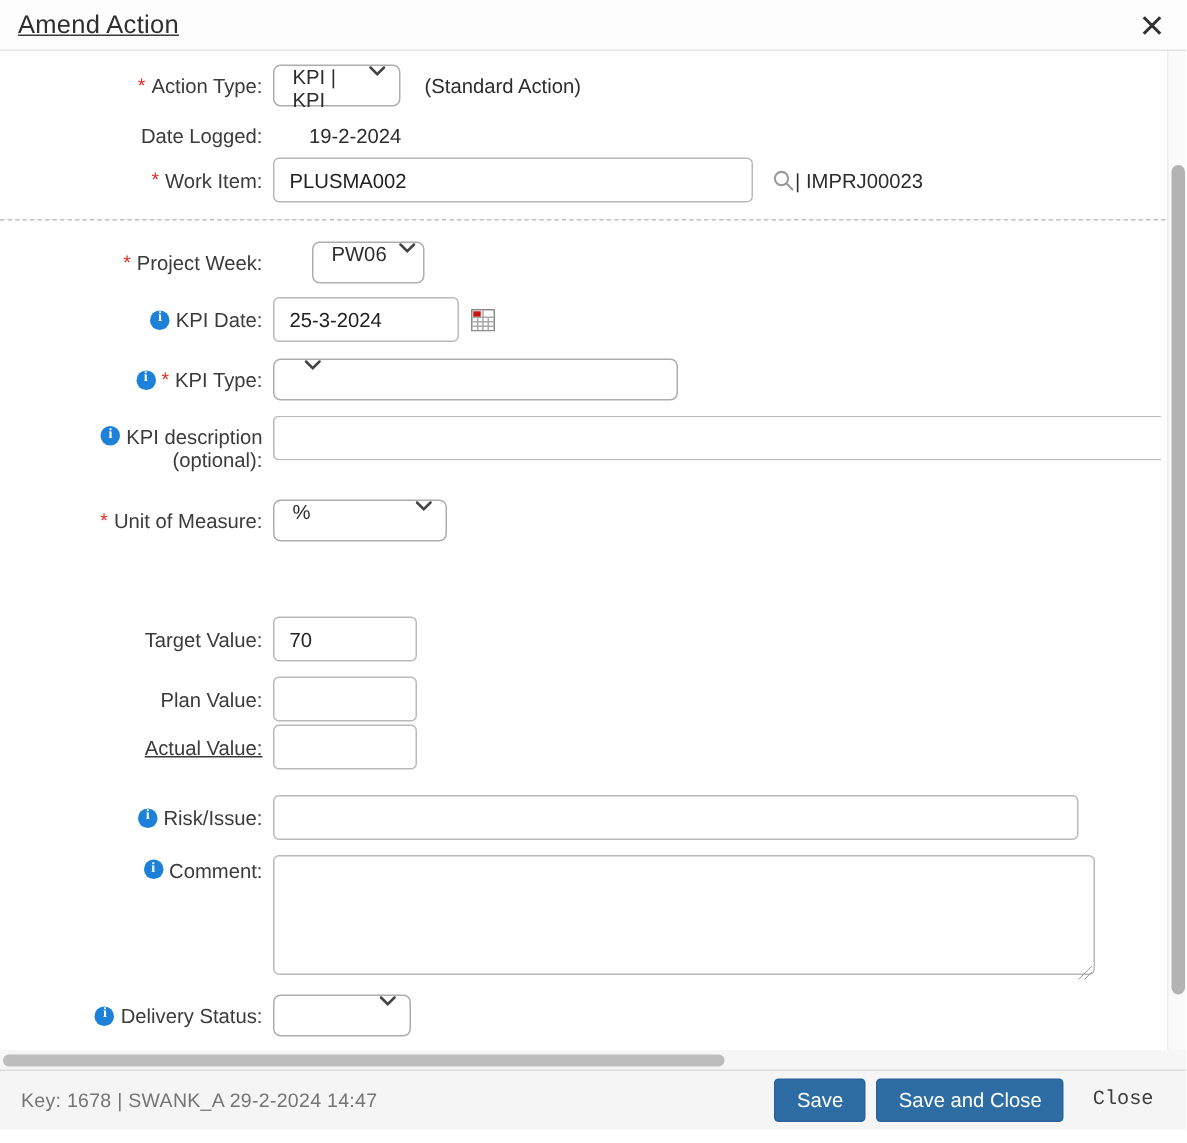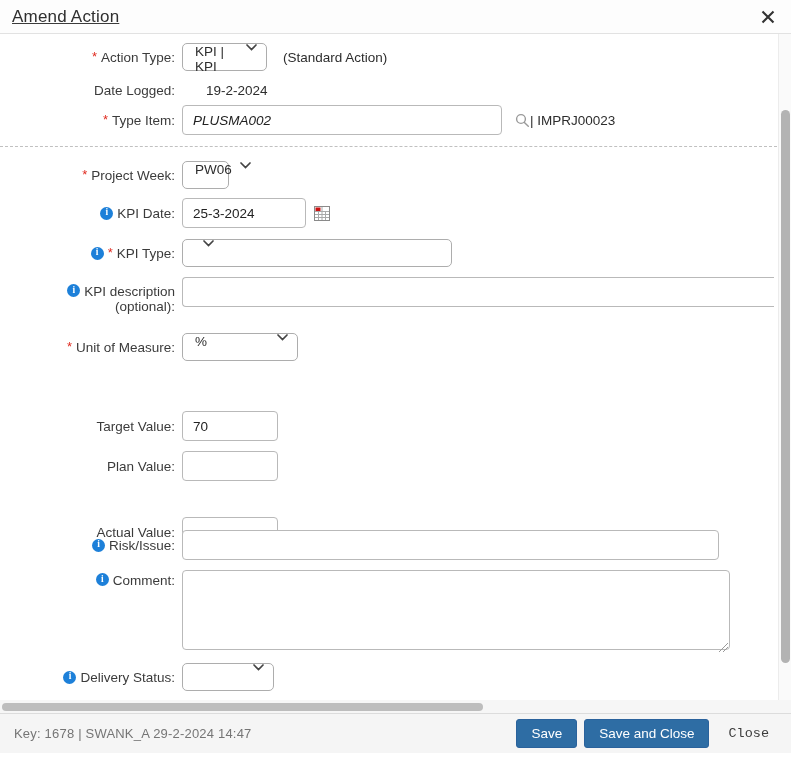--- a/index.html
+++ b/index.html
@@ -73,27 +73,27 @@
   .r-workitem { top:71px; }
   .sep-1      { top:112px; }
   .r-pweek    { top:127px; }
   .r-kdate    { top:164px; }
   .r-ktype    { top:205px; }
   .r-kdesc    { top:243px; align-items:flex-start; }
   .r-unit     { top:299px; }
   .r-base     { top:338px; }
   .r-target   { top:377px; }
   .r-plan     { top:417px; }
-  .r-actual   { top:483px; }
+  .r-actual   { top:449px;text-decoration:underline; }
   .r-risk     { top:496px; }
   .r-comment  { top:536px; align-items:flex-start; }
   .r-delivery { top:629px; }
 
   .w-action  { width:85px; }
-  .w-pweek   { width:47px; }
+  .w-pweek   { width:75px;margin-left:26px; }
   .w-kdate   { width:124px; }
   .w-ktype   { width:270px; }
   .w-kdesc   { width:592px; border-radius:4px 0 0 4px; border-right:none; }
   .w-unit    { width:116px; }
   .w-val     { width:96px; }
   .w-risk    { width:537px; }
   .w-comment { width:548px; height:80px; }
   .w-delivery{ width:92px; }
 
   .kdesc-lbl { padding-top:7px; }
@@ -158,23 +158,23 @@
     <div class="row r-logged">
       <div class="lbl-cell">
         <span>Date Logged:</span>
       </div>
       <span class="static-val">19-2-2024</span>
     </div>
 
     <div class="row r-workitem">
       <div class="lbl-cell">
         <span class="req">*</span>
-        <span>Type Item:</span>
-      </div>
-      <input class="inp" style="width: 320px; font-style: italic;" value="PLUSMA002">
+        <span>Work Item:</span>
+      </div>
+      <input class="inp" style="width: 320px;" value="PLUSMA002">
       <span class="icon-btn" style="margin-left:13px">
         <svg width="15" height="15" viewBox="0 0 15 15">
             <circle cx="6" cy="6" r="4.4" fill="none" stroke="#9a9a9a" stroke-width="1.4"></circle>
             <path d="M9.4 9.4 L13.3 13.3" stroke="#9a9a9a" stroke-width="1.4" stroke-linecap="round"></path>
           </svg>
       </span>
       <span class="ref-txt">| IMPRJ00023</span>
     </div>
 
     <div class="sep sep-1"></div>

